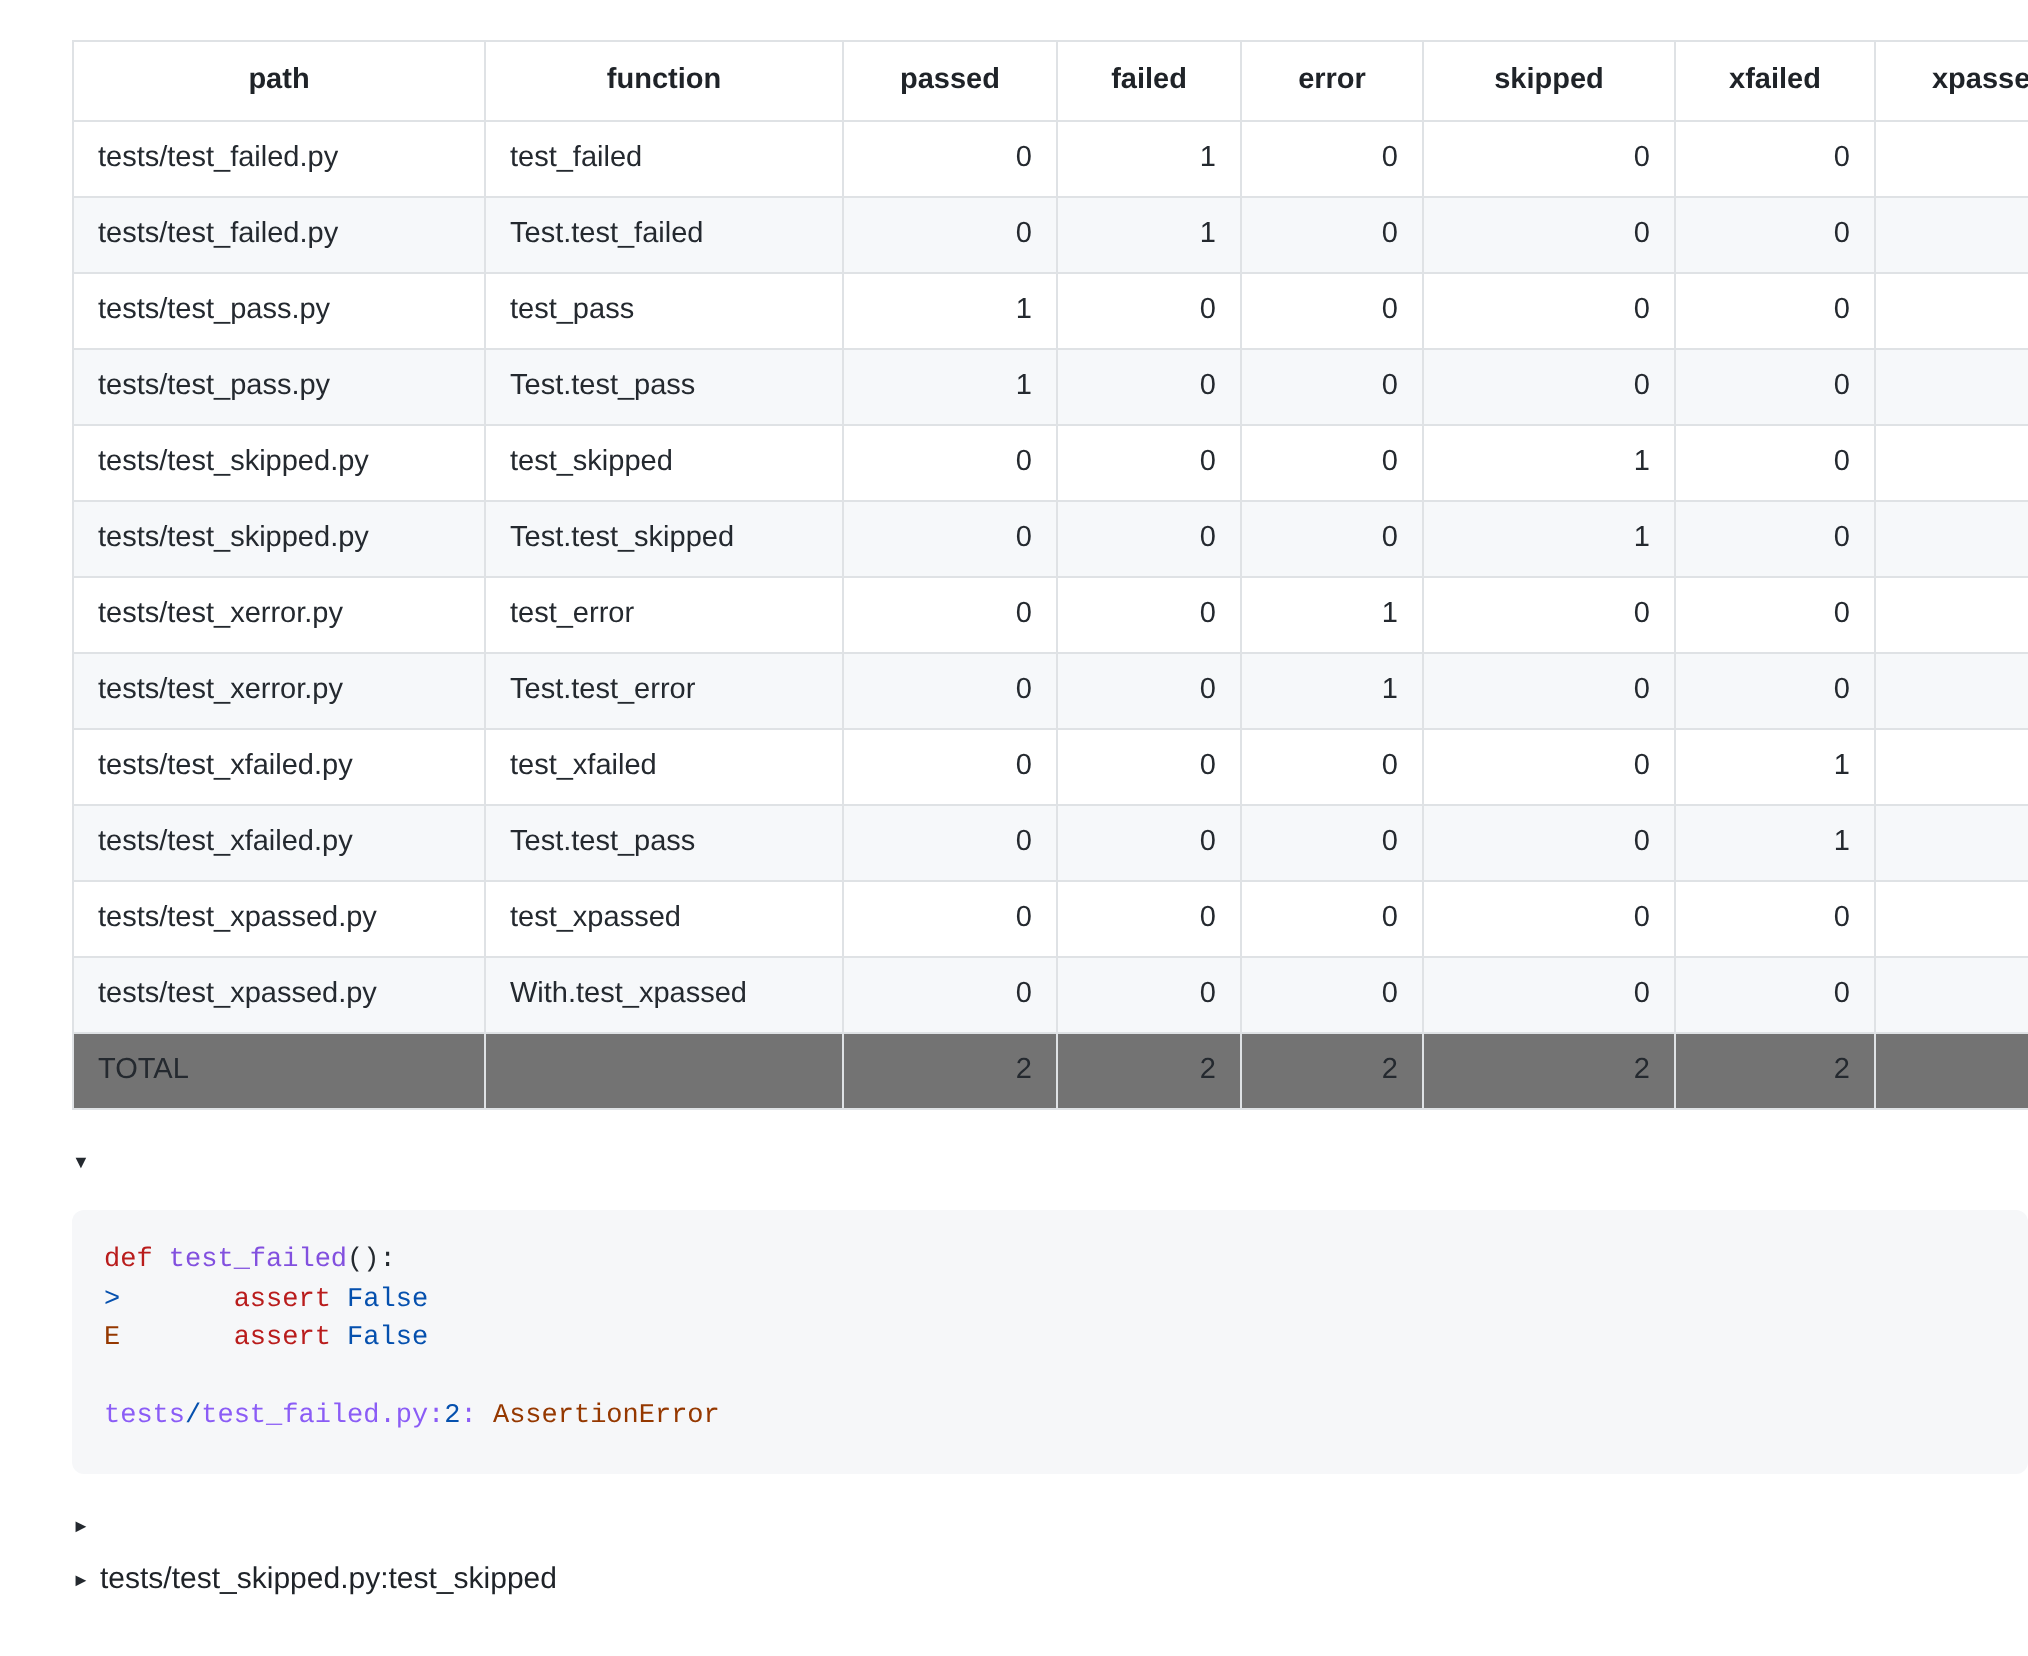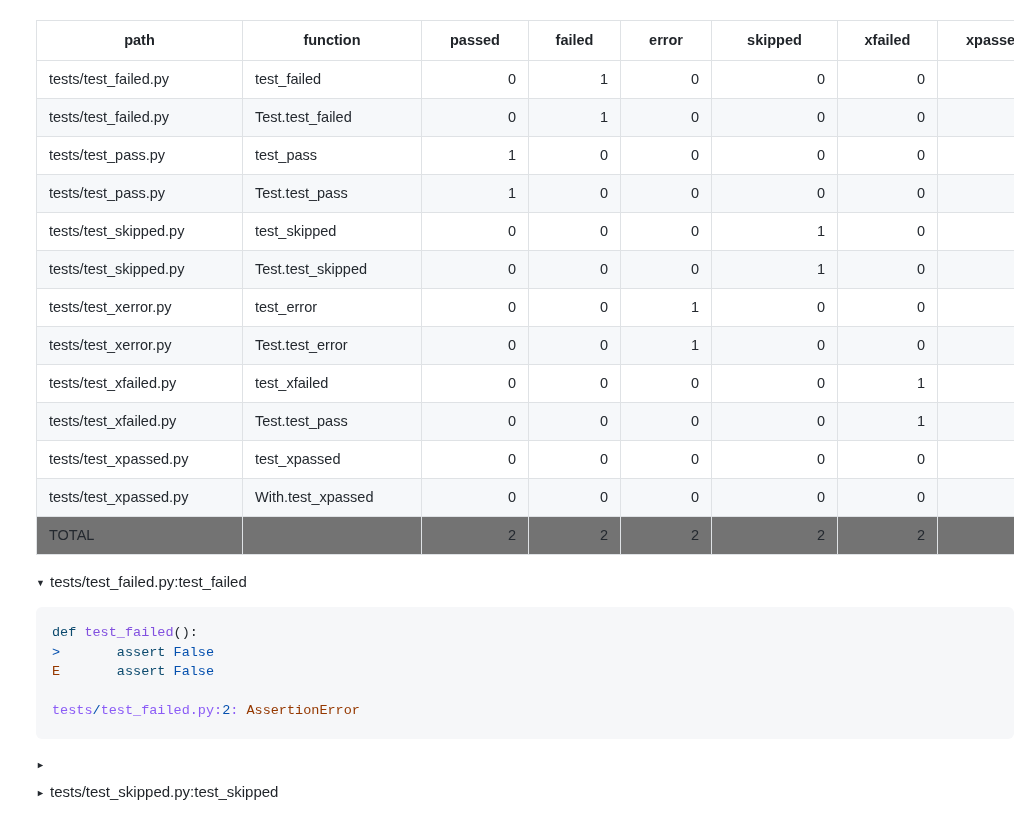--- a/index.html
+++ b/index.html
@@ -113,21 +113,21 @@
     width: 978px;
     box-sizing: border-box;
     font-family: "Liberation Mono", "DejaVu Sans Mono", monospace;
     font-size: 13.5px;
     line-height: 19.5px;
     color: #24292f;
     white-space: pre;
     overflow: hidden;
   }
   .codeblock .ln { display: block; min-height: 19.5px; }
-  .tok-kw   { color: #0c4a6e; }
+  .tok-kw   { color: #b91c1c; }
   .tok-fn   { color: #8250df; }
   .tok-plain{ color: #8b5cf6; }
   .tok-num  { color: #0550ae; }
   .tok-blue { color: #0550ae; }
   .tok-err  { color: #953800; }
   .tok-punct{ color: #24292f; }
 </style>
 </head>
 <body>
 
@@ -281,21 +281,20 @@
             <td class="num w-xpassed">2</td>
           </tr>
         </tbody>
     </table>
   </div>
 
   <div class="details-list" id="details-list">
       <div class="detail-block">
         <div class="disclosure">
           <span class="tri">▼</span>
-          <span class="disclosure-label">tests/test_failed.py:test_failed</span>
         </div>
         <div class="codeblock"><span class="ln"><span class="tok-kw">def</span> <span class="tok-fn">test_failed</span><span class="tok-punct">():</span></span><span class="ln"><span class="tok-blue">&gt;</span>       <span class="tok-kw">assert</span> <span class="tok-blue">False</span></span><span class="ln"><span class="tok-err">E</span>       <span class="tok-kw">assert</span> <span class="tok-blue">False</span></span><span class="ln"> </span><span class="ln"><span class="tok-plain">tests</span><span class="tok-blue">/</span><span class="tok-plain">test_failed.py:</span><span class="tok-num">2</span><span class="tok-plain">: </span><span class="tok-err">AssertionError</span></span></div>
       </div>
       <div class="detail-block">
         <div class="disclosure">
           <span class="tri">►</span>
         </div>
       </div>
       <div class="detail-block">
         <div class="disclosure">

